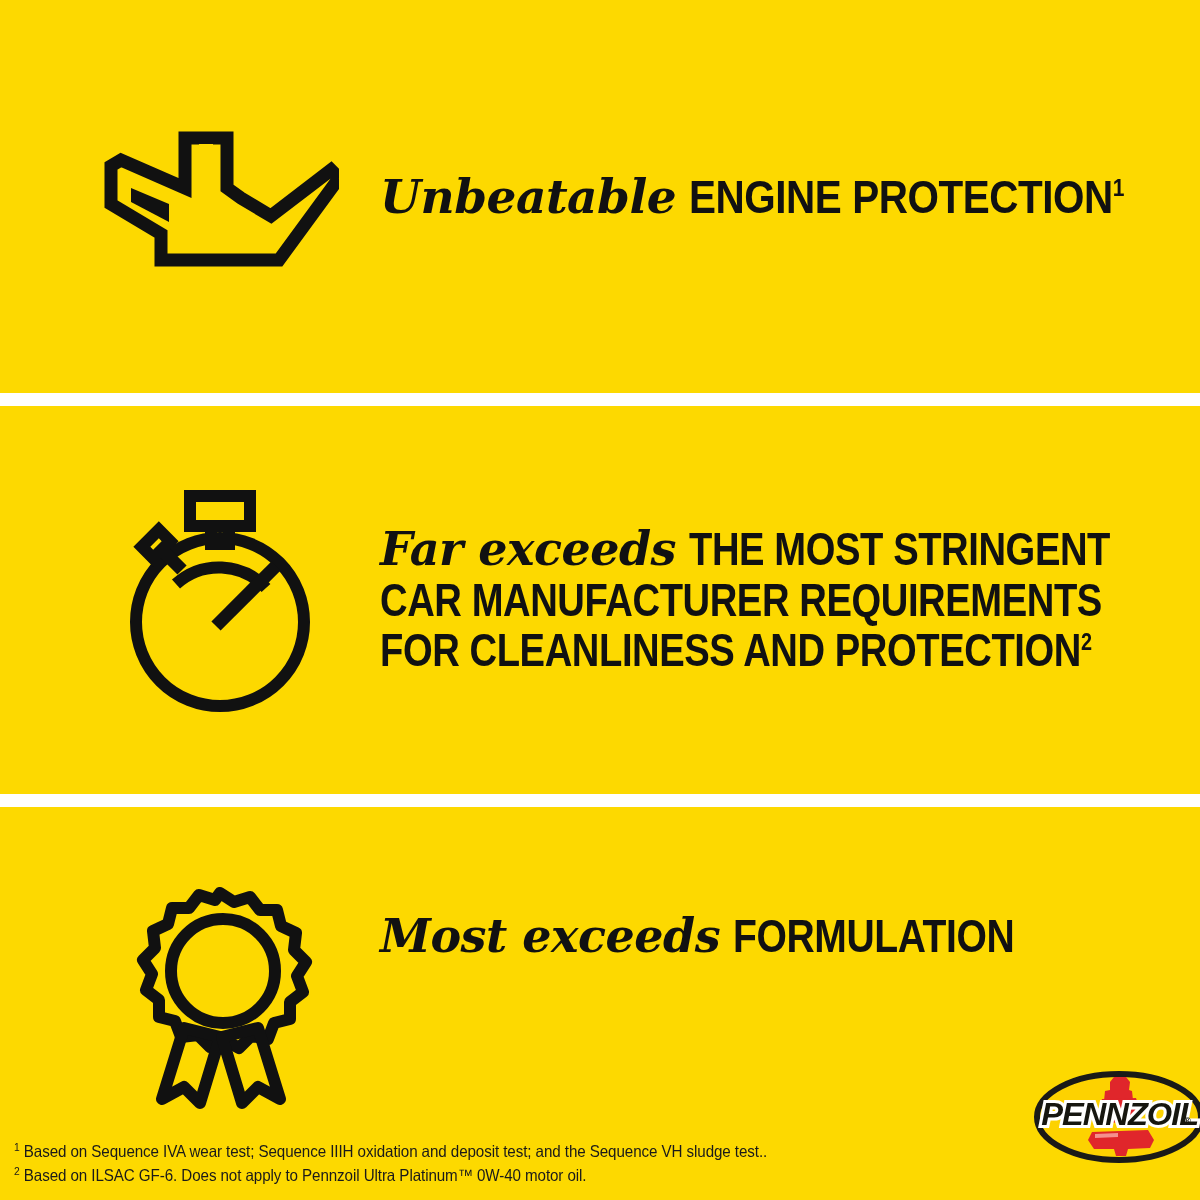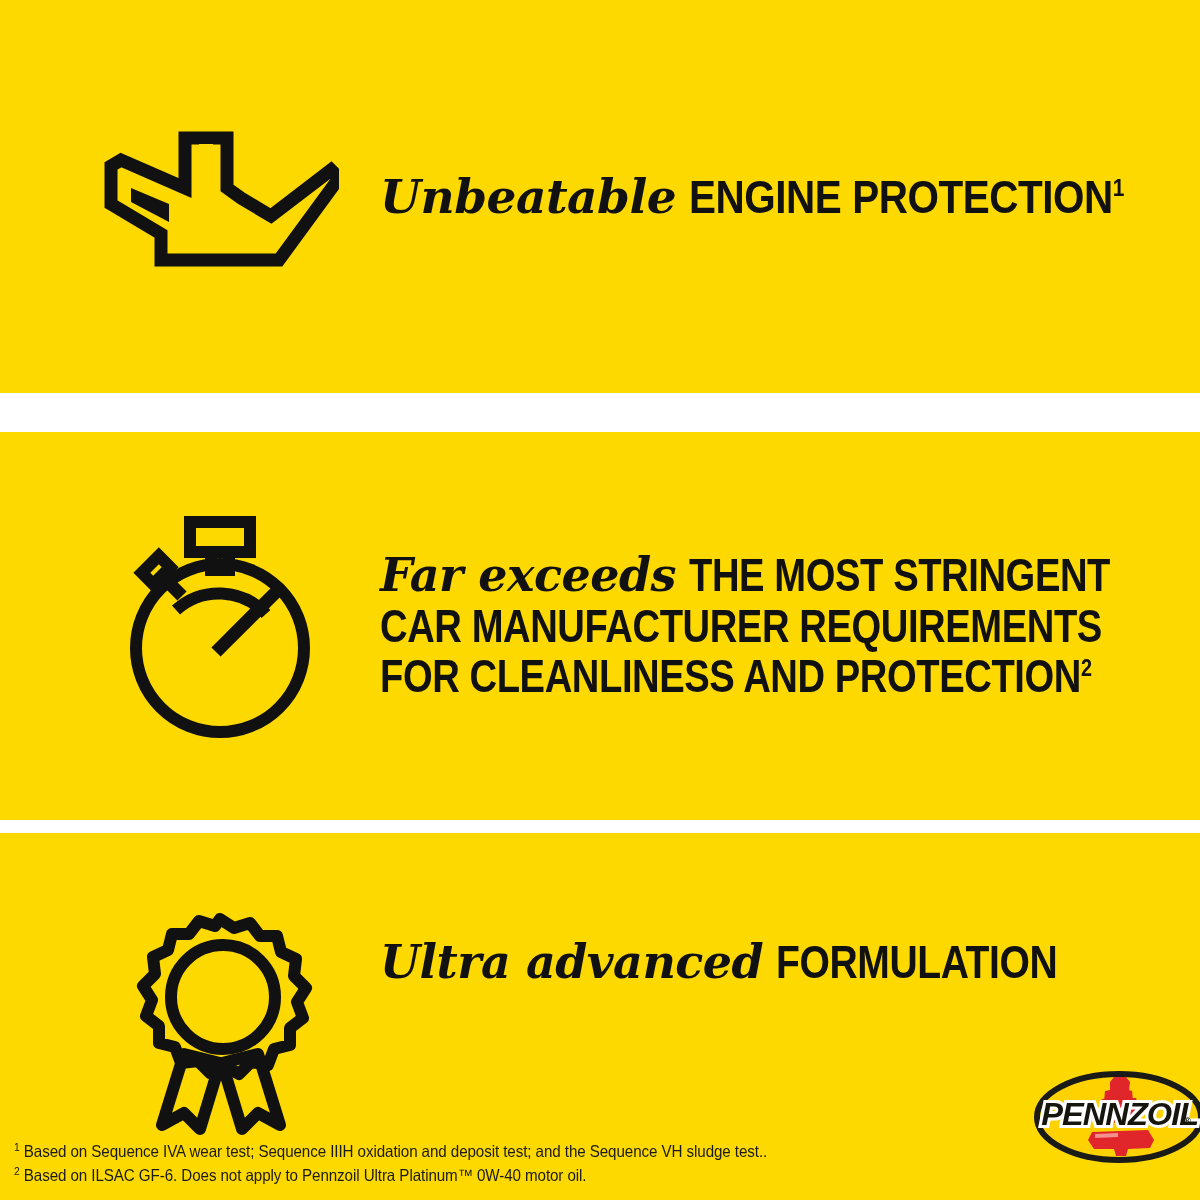--- a/index.html
+++ b/index.html
@@ -16,21 +16,21 @@
   }
   .panel{
     background:#FDD900;
     position:relative;
     box-sizing:border-box;
     display:flex;
     align-items:center;
   }
   .gap{background:#ffffff;flex:0 0 13px;}
   #panel-1{flex:0 0 393px;}
-  #panel-2{flex:0 0 388px;margin-top:26px;}
+  #panel-2{flex:0 0 388px;}
   #panel-3{flex:1 1 auto;}
 
   .icon-slot{
     flex:0 0 auto;
     display:flex;align-items:center;justify-content:center;
   }
   .headline{
     flex:1 1 auto;
     color:#111111;
     line-height:1.0;
@@ -148,21 +148,21 @@
         <g fill="none" stroke="#111111" stroke-width="12" stroke-linejoin="round">
           <path d="M98 8 L112 17 L128 12 L138 25 L155 25 L159 41 L174 48 L172 65 L184 77 L175 91 L181 107 L168 117 L168 134 L152 138 L146 154 L129 151 L117 163 L103 155 L88 162 L76 150 L59 152 L53 136 L37 132 L37 115 L24 105 L30 89 L21 75 L33 63 L31 46 L46 39 L50 23 L67 23 L77 10 L93 15 Z"></path>
           <circle cx="101" cy="86" r="52"></circle>
           <path d="M62 143 L40 214 L62 202 L78 218 L98 152 Z"></path>
           <path d="M136 143 L158 214 L136 202 L120 218 L100 152 Z"></path>
         </g>
       </svg>
     </div>
     <div class="headline">
       <div class="hl-line">
-        <span class="hl-italic">Ultra advanced</span>
+        <span class="hl-italic">Most exceeds</span>
         <span class="hl-bold"><span>FORMULATION</span></span>
       </div>
     </div>
   </section>
 </div>
 
 <div class="footnotes">
   <div><sup>1</sup> <span>Based on Sequence IVA wear test; Sequence IIIH oxidation and deposit test; and the Sequence VH sludge test..</span></div>
   <div><sup>2</sup> <span>Based on ILSAC GF-6. Does not apply to Pennzoil Ultra Platinum™ 0W-40 motor oil.</span></div>
 </div>

